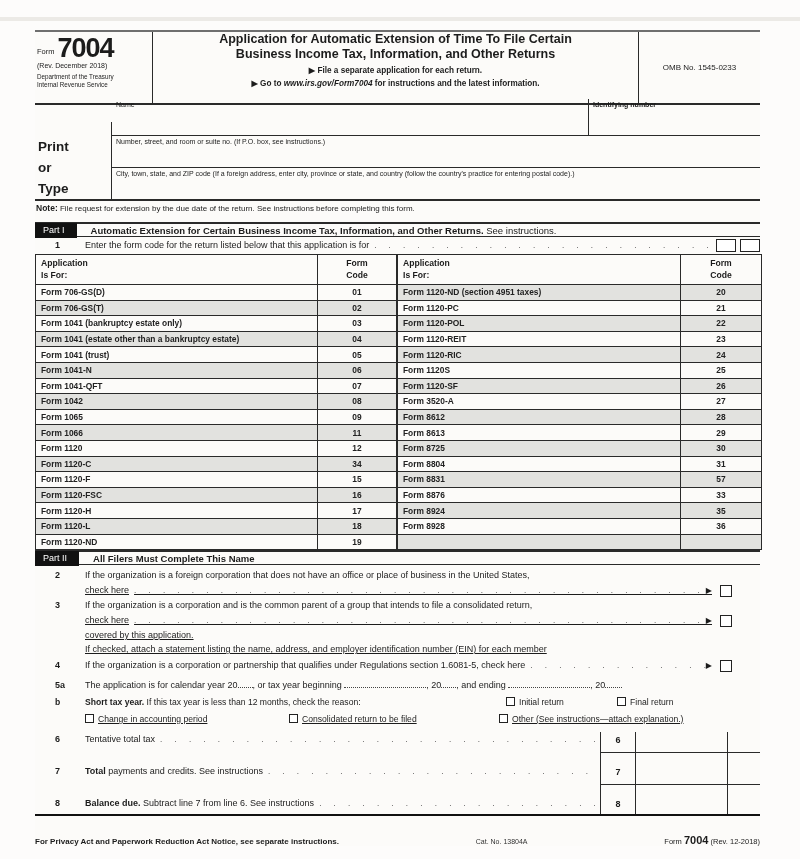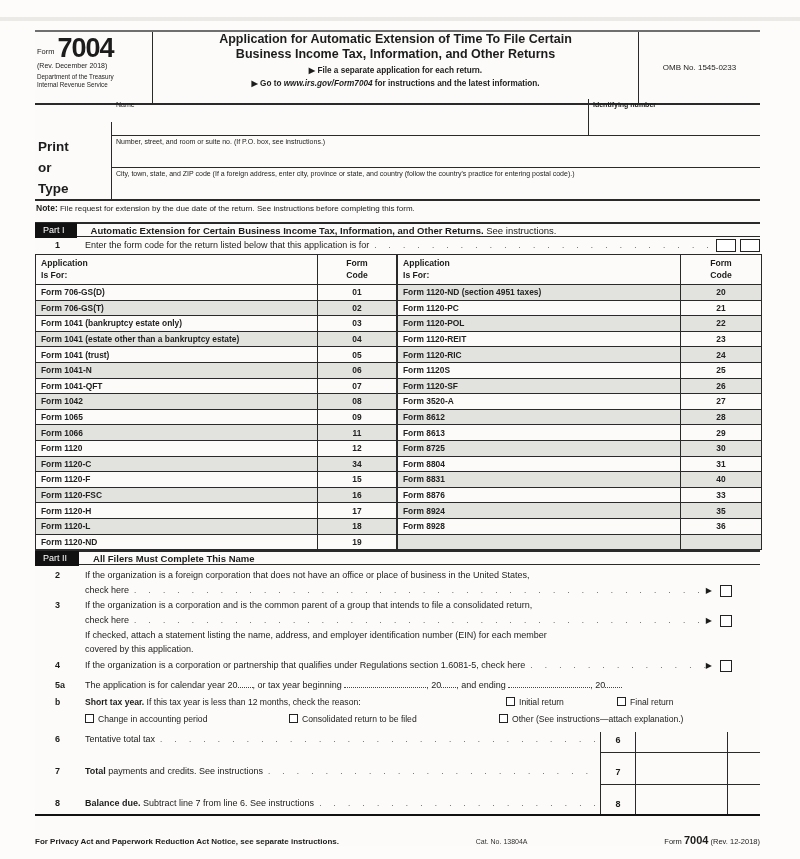--- a/index.html
+++ b/index.html
@@ -56,21 +56,21 @@
 
   
   .part-bar{display:flex;align-items:center;border-top:2px solid var(--line);border-bottom:1px solid var(--line);height:15px;}
   .part-tag{background:#111;color:#fff;font-weight:normal;font-size:9px;padding:1px 12px 2px 8px;margin-right:14px;line-height:12px;}
   .part-title{font-size:9.5px;font-weight:bold;}
   .part-title .plain{font-weight:normal;}
 
   
   .line{display:flex;align-items:center;padding-left:20px;font-size:9px;line-height:15px;}
   .num{flex:0 0 30px;font-weight:bold;}
-  .indent{padding-left:50px;}
+  .indent{padding-left:50px;text-decoration:underline;}
   .dots{flex:1;min-width:0;overflow:hidden;white-space:nowrap;font-size:8px;letter-spacing:5px;padding:0 5px;color:#222;}
   .dots::after{content:". . . . . . . . . . . . . . . . . . . . . . . . . . . . . . . . . . . . . . . . . . . . . . . . . . . . . . . . . . . .";}
   .arrow{font-size:8px;flex:0 0 auto;padding-right:8px;}
   .cbx{flex:0 0 auto;width:12px;height:12px;border:1.5px solid #222;background:#fff;margin-right:28px;}
 
   
   .line1{height:17px;}
   .code-box{width:20px;height:13px;border:1.5px solid #222;background:#fff;flex:0 0 auto;}
   .code-box + .code-box{margin-left:4px;}
 
@@ -324,21 +324,21 @@
           <tr>
             <td class="ta">Form 8725</td>
             <td class="tc">30</td>
           </tr>
           <tr>
             <td class="ta">Form 8804</td>
             <td class="tc">31</td>
           </tr>
           <tr>
             <td class="ta">Form 8831</td>
-            <td class="tc">40</td>
+            <td class="tc">57</td>
           </tr>
           <tr>
             <td class="ta">Form 8876</td>
             <td class="tc">33</td>
           </tr>
           <tr>
             <td class="ta">Form 8924</td>
             <td class="tc">35</td>
           </tr>
           <tr>
@@ -373,22 +373,22 @@
     <div class="line">
       <span class="num">3</span>
       <span>If the organization is a corporation and is the common parent of a group that intends to file a consolidated return,</span>
     </div>
     <div class="line indent">
       <span>check here</span>
       <span class="dots"></span>
       <span class="arrow">▶</span>
       <span class="cbx"></span>
     </div>
+    <div class="line indent" style="line-height:14px">covered by this application.</div>
     <div class="line indent" style="line-height:14px">If checked, attach a statement listing the name, address, and employer identification number (EIN) for each member</div>
-    <div class="line indent" style="line-height:14px">covered by this application.</div>
 
     <div class="line" style="margin-top:2px">
       <span class="num">4</span>
       <span>If the organization is a corporation or partnership that qualifies under Regulations section 1.6081-5, check here</span>
       <span class="dots"></span>
       <span class="arrow">▶</span>
       <span class="cbx"></span>
     </div>
 
     <div class="line" style="margin-top:3px;line-height:18px">

